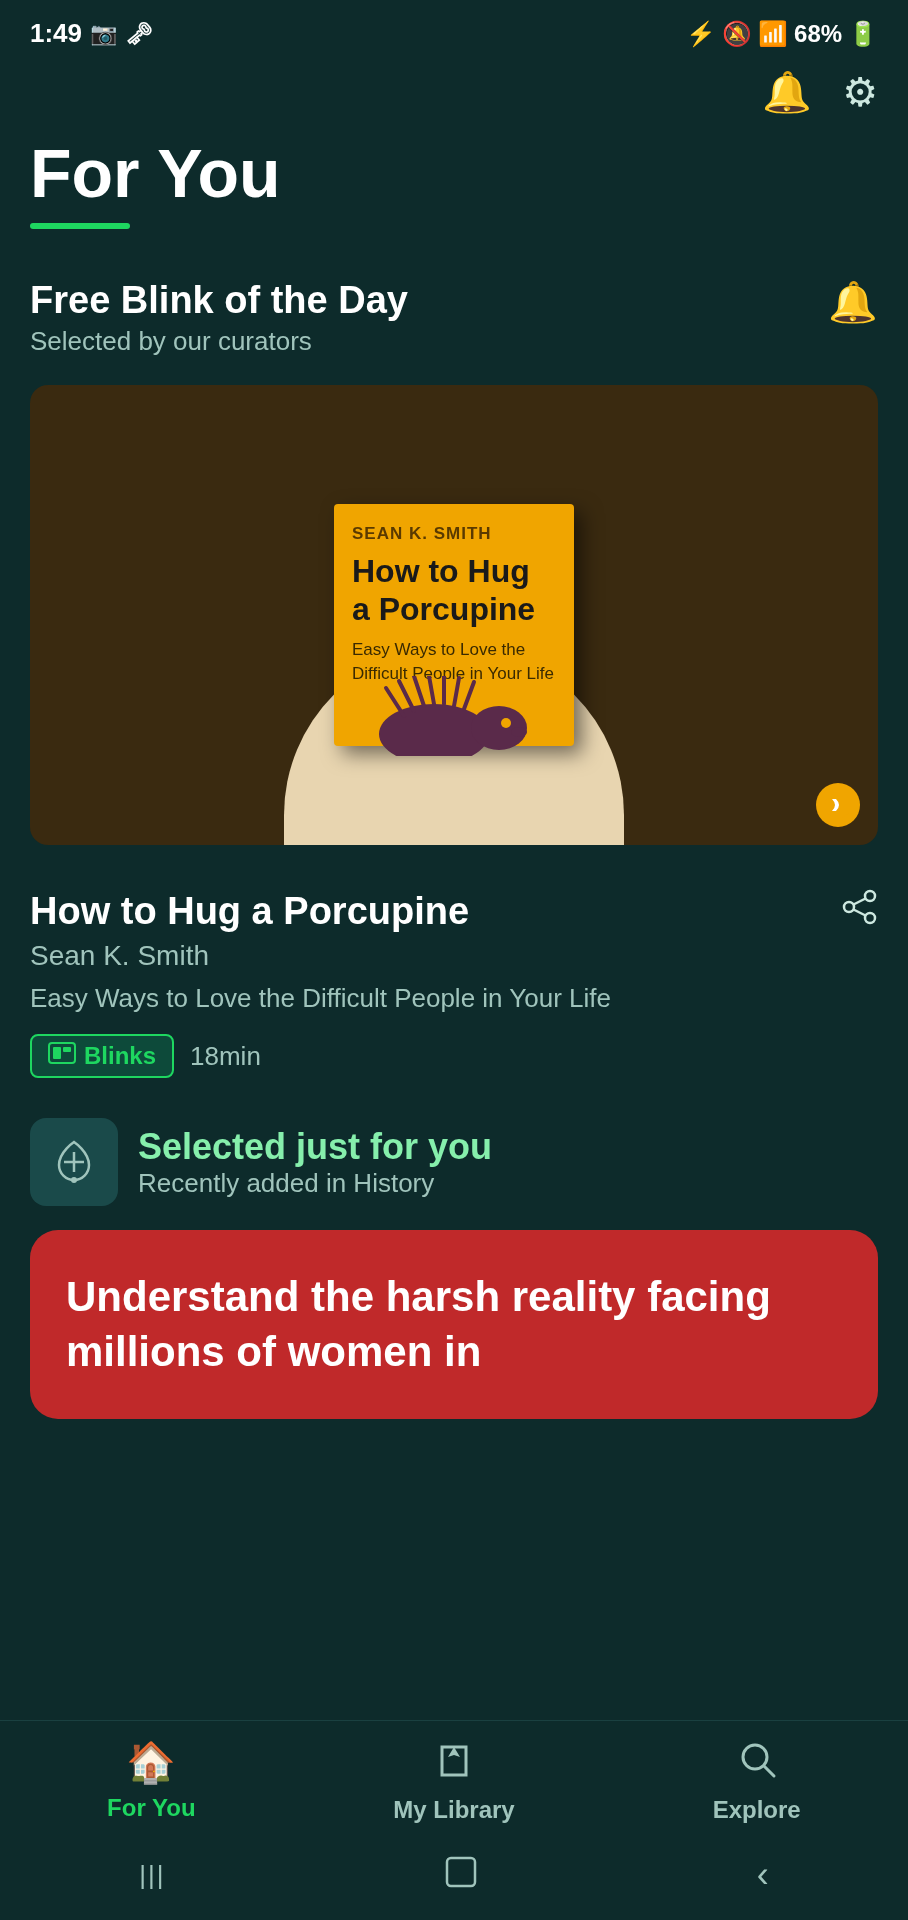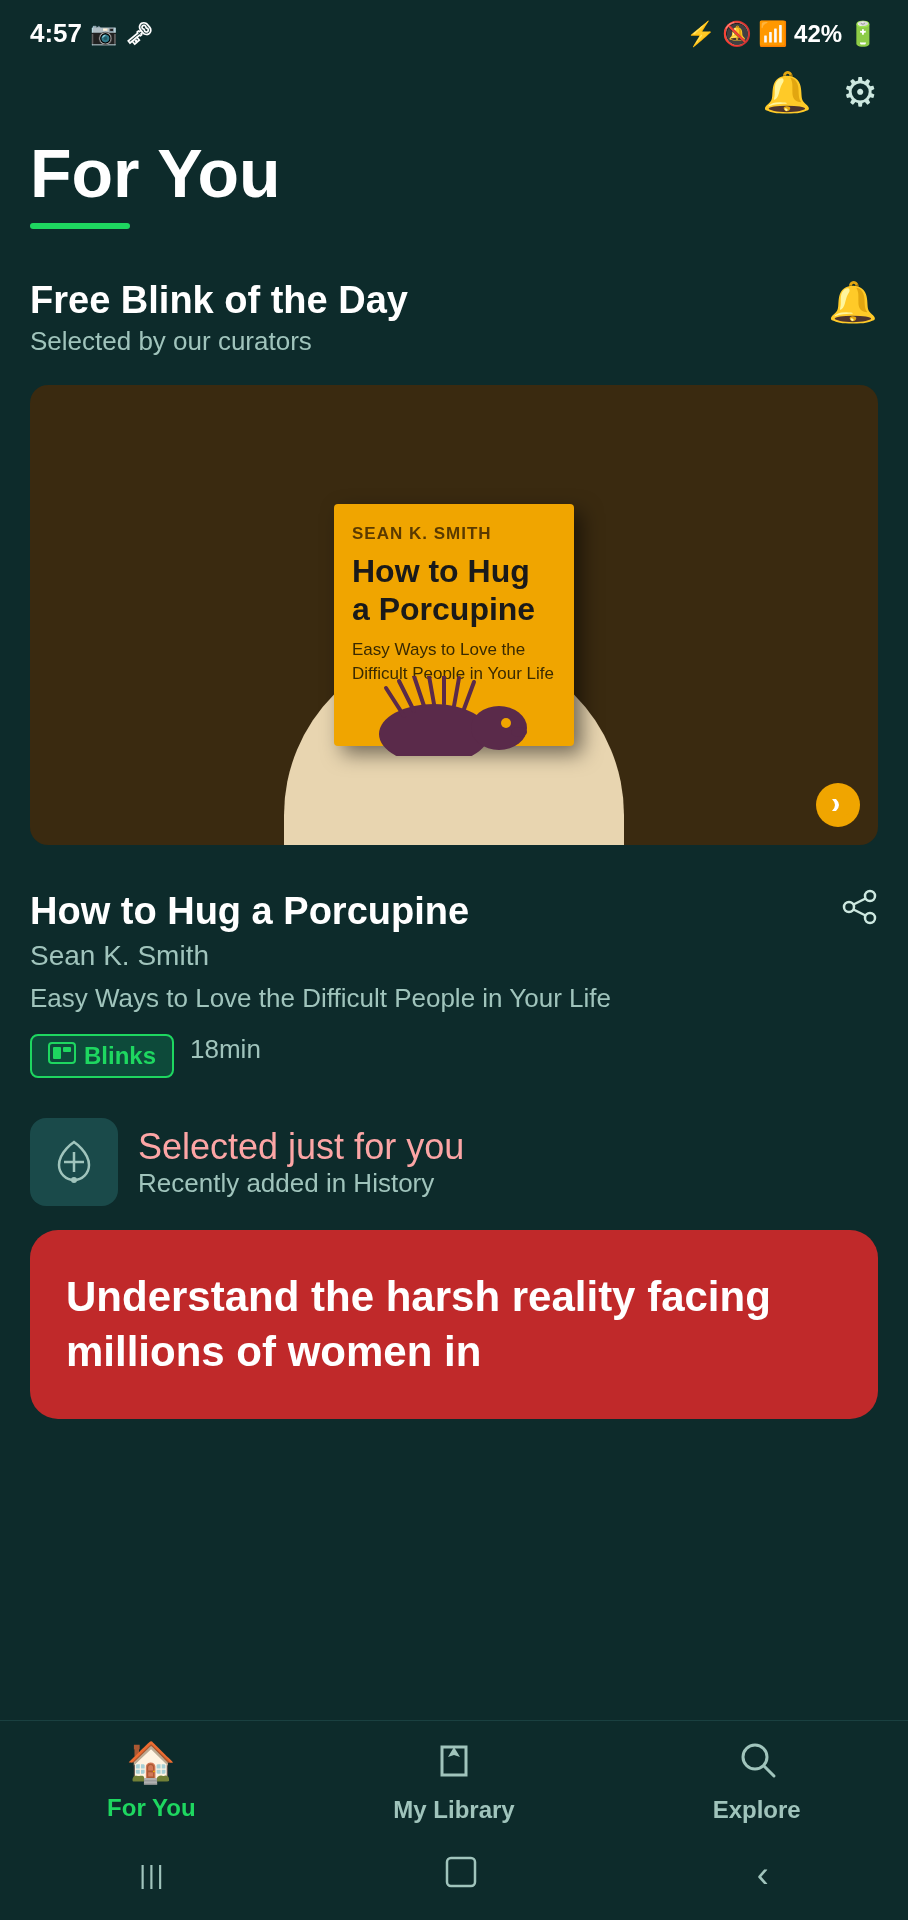--- a/index.html
+++ b/index.html
@@ -188,21 +188,21 @@
       margin-top: 6px;
     }
     .book-desc {
       font-size: 26px;
       color: #a0c4bc;
       margin-top: 8px;
       line-height: 1.4;
     }
     .book-meta {
       display: flex;
-      align-items: flex-start;
+      align-items: center;
       gap: 16px;
       margin-top: 18px;
     }
     .blinks-badge {
       background: #0d4a3a;
       border: 2px solid #1ed760;
       color: #1ed760;
       font-size: 24px;
       font-weight: 700;
       padding: 6px 16px;
@@ -236,22 +236,22 @@
       border-radius: 16px;
       display: flex;
       align-items: center;
       justify-content: center;
       font-size: 42px;
       color: #a0c4bc;
     }
     .selected-text-block {}
     .selected-title {
       font-size: 36px;
-      font-weight: 400;
-      color: #fca5a5;
+      font-weight: 700;
+      color: #86efac;
     }
     .selected-subtitle {
       font-size: 26px;
       color: #a0c4bc;
       margin-top: 0;
     }
 
     
     .red-card {
       background: #c0292a;
@@ -315,29 +315,29 @@
     .android-nav-btn {
       font-size: 30px;
       color: #a0c4bc;
     }
   </style>
 </head>
 <body>
 
 <div class="status-bar">
   <div class="status-left">
-    <span>4:57</span>
+    <span>1:49</span>
     <span style="font-size:22px;">📷</span>
     <span style="font-size:22px;">🗝</span>
   </div>
   <div class="status-right">
     <span>⚡</span>
     <span>🔕</span>
     <span>📶</span>
-    <span>42%</span>
+    <span>68%</span>
     <span>🔋</span>
   </div>
 </div>
 
 <div class="top-icons">
   <span class="top-icon">🔔</span>
   <span class="top-icon">⚙</span>
 </div>
 
 <div class="page-title-section">

